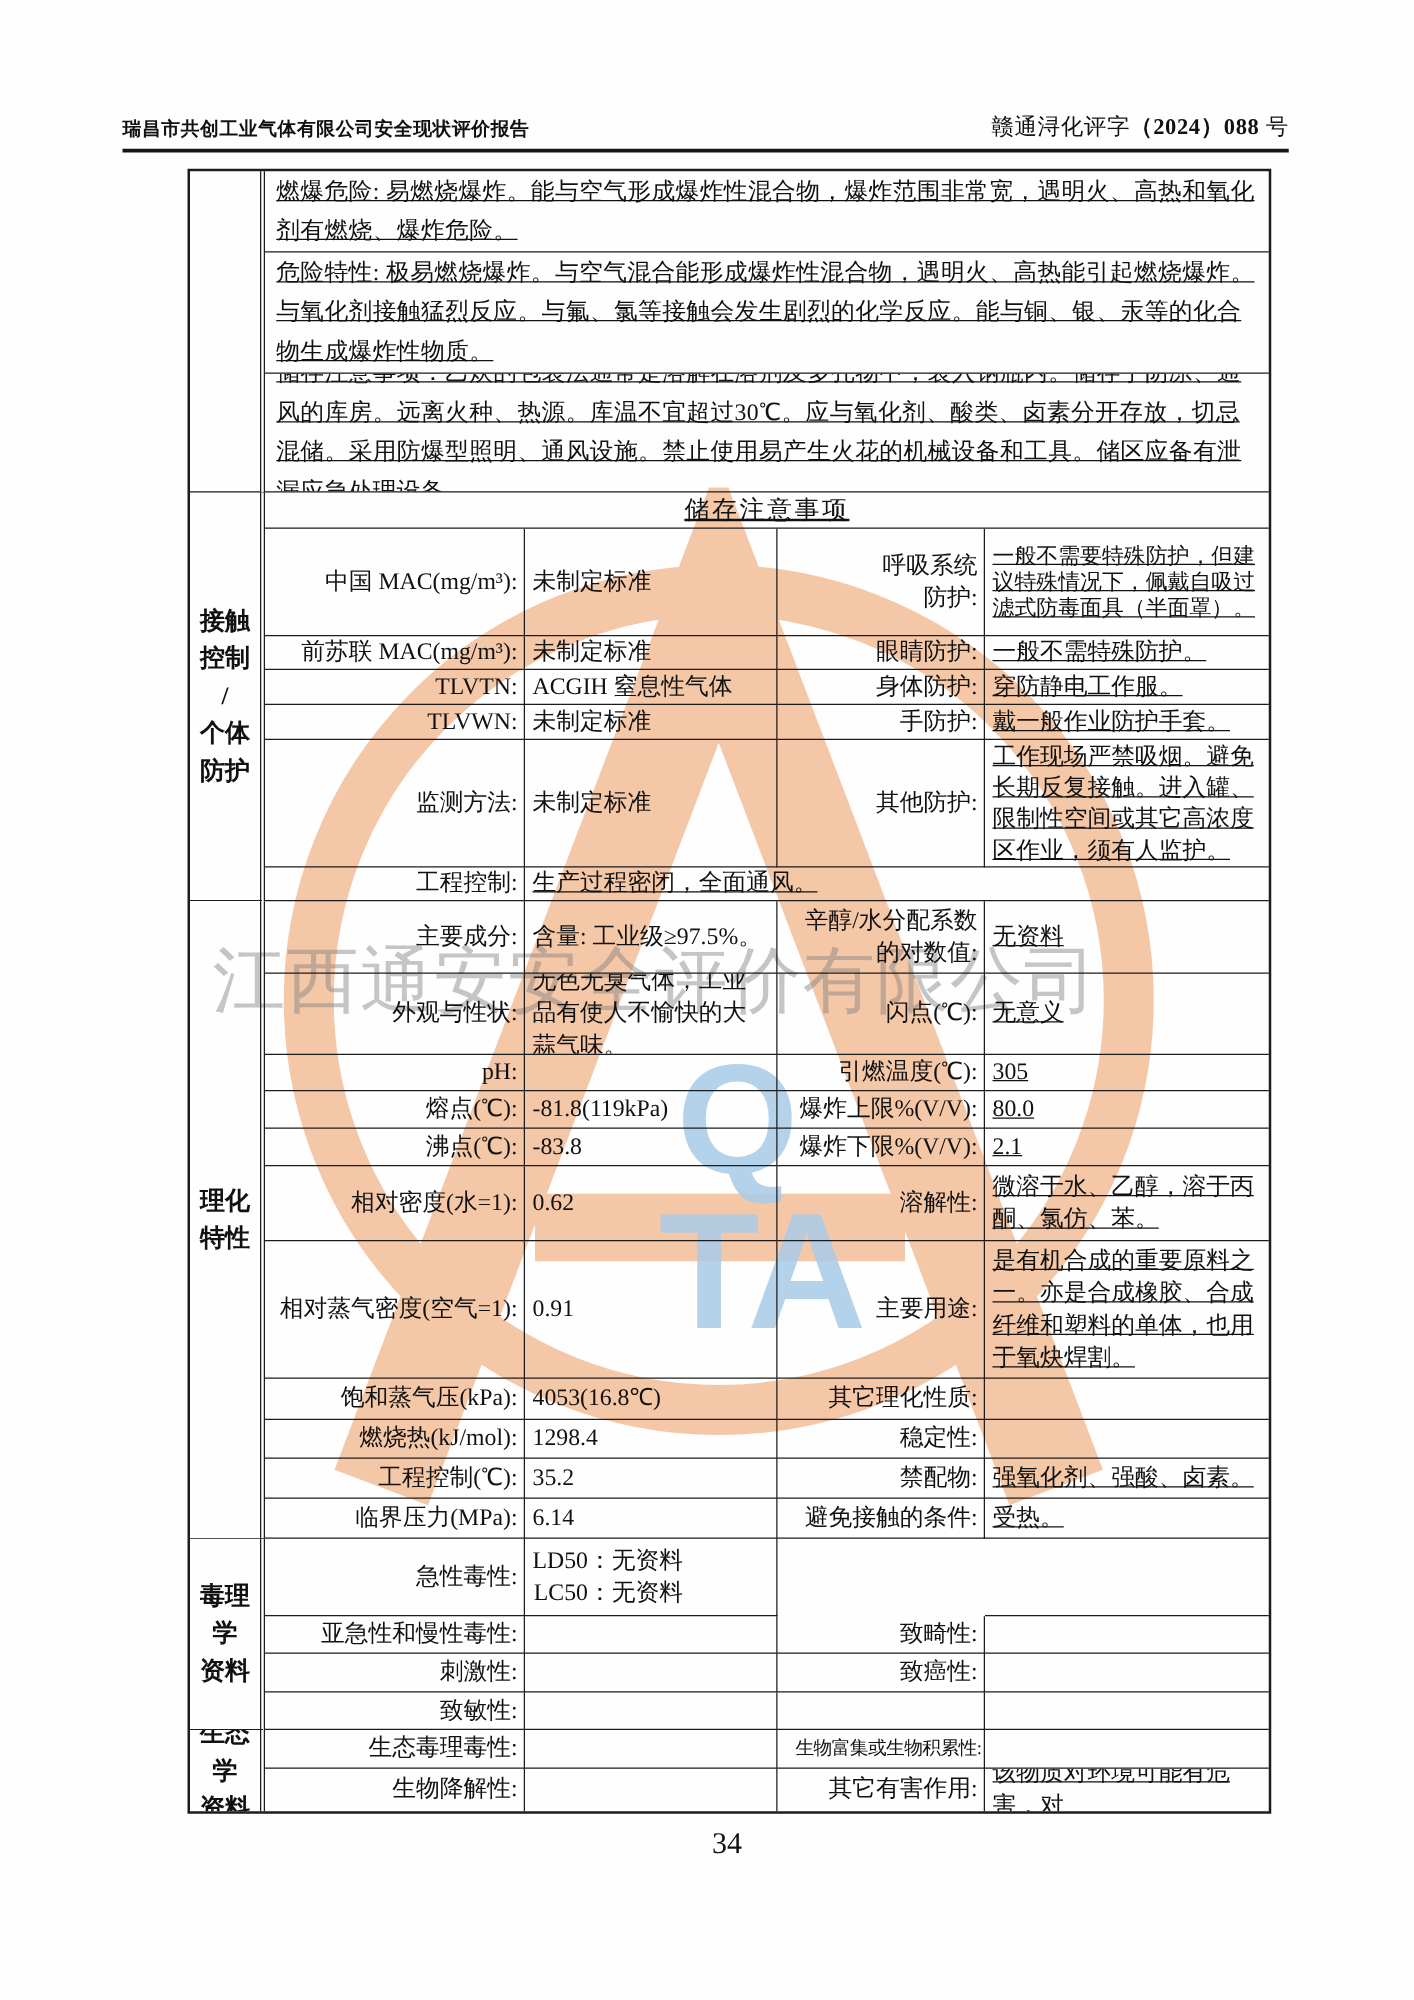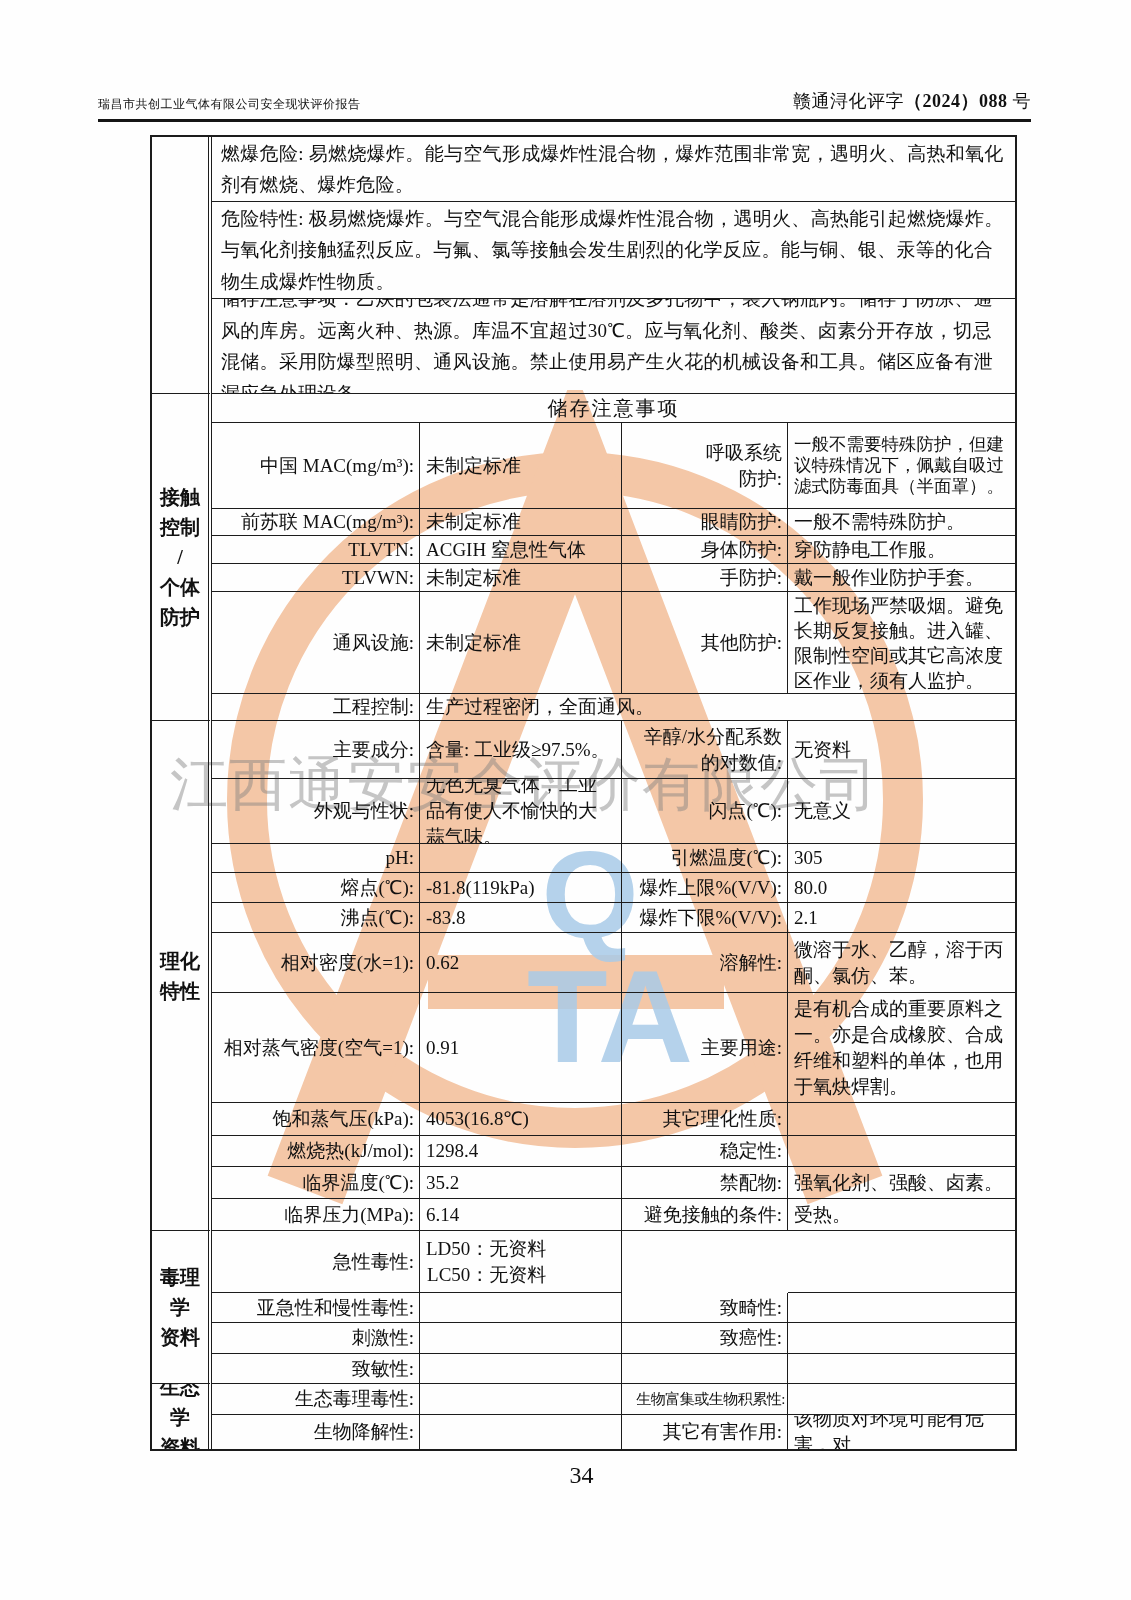--- a/index.html
+++ b/index.html
@@ -11,21 +11,21 @@
     color:#111;
     overflow:hidden;
   }
   
   .header{
     position:absolute;left:98px;top:60px;width:933px;height:62px;
     display:flex;justify-content:space-between;align-items:flex-end;
     border-bottom:3px solid #151515;
     padding-bottom:6px;box-sizing:border-box;
   }
-  .header .h-left{font-size:12px;font-weight:normal;letter-spacing:0.5px;}
+  .header .h-left{font-size:15px;font-weight:bold;letter-spacing:0.5px;}
   .header .h-right{font-size:18px;letter-spacing:0.5px;}
   .header .h-right b{font-family:"Liberation Serif",serif;}
   
   .wm{position:absolute;left:0;top:0;width:1131px;height:1600px;z-index:0;}
   .wm svg{position:absolute;left:130px;top:390px;}
   .wm-text{
     position:absolute;left:170px;top:746px;width:860px;
     font-size:58px;font-weight:normal;letter-spacing:1px;white-space:nowrap;
     color:rgba(128,128,128,0.45);
   }
@@ -41,21 +41,21 @@
   .cell{
     box-sizing:border-box;
     border-right:1px solid #1c1c1c;border-bottom:1px solid #1c1c1c;
     display:flex;align-items:center;
     font-size:19px;line-height:26px;
     padding:2px 6px;overflow:hidden;
   }
   .lab{justify-content:flex-end;text-align:right;padding-right:5px;}
   .val{justify-content:flex-start;text-align:left;}
   .ctr{justify-content:center;text-align:center;}
-  .ec{border-right:none;}
+  .ec{border-right:none;text-decoration:underline;}
   .er{border-bottom:none;}
   .sec{
     border-right:4px double #1c1c1c;
     font-weight:bold;font-size:20px;line-height:30px;
     white-space:pre-line;justify-content:center;text-align:center;
   }
   .hdr{font-size:20px;letter-spacing:2px;}
   .top{line-height:31.5px;letter-spacing:0.3px;padding:2px 9px;}
   .pre{white-space:pre-line;text-align:right;}
   .tight{font-size:17.5px;line-height:21.3px;}
@@ -116,21 +116,21 @@
     <div class="cell lab" style="grid-area:7/2/8/3">TLVTN:</div>
     <div class="cell val" style="grid-area:7/3/8/4">ACGIH 窒息性气体</div>
     <div class="cell lab" style="grid-area:7/4/8/5">身体防护:</div>
     <div class="cell val ec" style="grid-area:7/5/8/6">穿防静电工作服。</div>
 
     <div class="cell lab" style="grid-area:8/2/9/3">TLVWN:</div>
     <div class="cell val" style="grid-area:8/3/9/4">未制定标准</div>
     <div class="cell lab" style="grid-area:8/4/9/5">手防护:</div>
     <div class="cell val ec" style="grid-area:8/5/9/6">戴一般作业防护手套。</div>
 
-    <div class="cell lab" style="grid-area:9/2/10/3">通风设施:</div>
+    <div class="cell lab" style="grid-area:9/2/10/3">监测方法:</div>
     <div class="cell val" style="grid-area:9/3/10/4">未制定标准</div>
     <div class="cell lab" style="grid-area:9/4/10/5">其他防护:</div>
     <div class="cell val lh25 ec" style="grid-area:9/5/10/6">工作现场严禁吸烟。避免长期反复接触。进入罐、限制性空间或其它高浓度区作业，须有人监护。</div>
 
     <div class="cell lab" style="grid-area:10/2/11/3">工程控制:</div>
     <div class="cell val ec" style="grid-area:10/3/11/6">生产过程密闭，全面通风。</div>
 
     <div class="cell sec" style="grid-area:11/1/22/2">理化
 特性</div>
 
@@ -172,21 +172,21 @@
     <div class="cell lab" style="grid-area:18/2/19/3">饱和蒸气压(kPa):</div>
     <div class="cell val" style="grid-area:18/3/19/4">4053(16.8℃)</div>
     <div class="cell lab" style="grid-area:18/4/19/5">其它理化性质:</div>
     <div class="cell val ec" style="grid-area:18/5/19/6"></div>
 
     <div class="cell lab" style="grid-area:19/2/20/3">燃烧热(kJ/mol):</div>
     <div class="cell val" style="grid-area:19/3/20/4">1298.4</div>
     <div class="cell lab" style="grid-area:19/4/20/5">稳定性:</div>
     <div class="cell val ec" style="grid-area:19/5/20/6"></div>
 
-    <div class="cell lab" style="grid-area:20/2/21/3">临界温度(℃):</div>
+    <div class="cell lab" style="grid-area:20/2/21/3">工程控制(℃):</div>
     <div class="cell val" style="grid-area:20/3/21/4">35.2</div>
     <div class="cell lab" style="grid-area:20/4/21/5">禁配物:</div>
     <div class="cell val ec" style="grid-area:20/5/21/6">强氧化剂、强酸、卤素。</div>
 
     <div class="cell lab" style="grid-area:21/2/22/3">临界压力(MPa):</div>
     <div class="cell val" style="grid-area:21/3/22/4">6.14</div>
     <div class="cell lab" style="grid-area:21/4/22/5">避免接触的条件:</div>
     <div class="cell val ec" style="grid-area:21/5/22/6">受热。</div>
 
     <div class="cell sec" style="grid-area:22/1/26/2">毒理学

